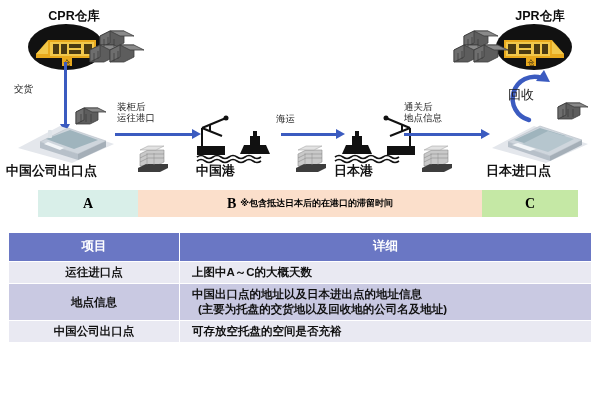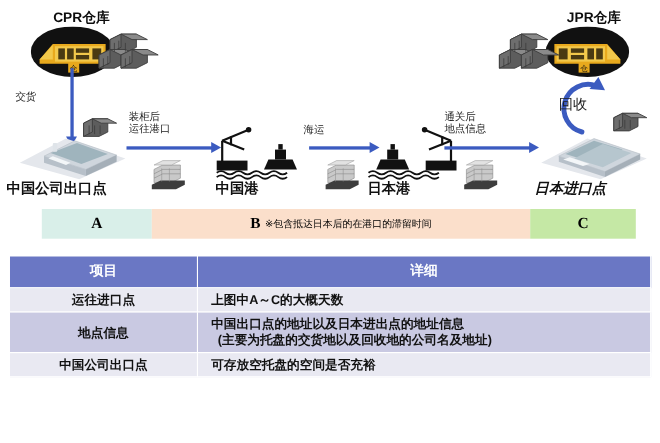--- a/index.html
+++ b/index.html
@@ -42,21 +42,21 @@
   .v-arrow:after{
     content:"";position:absolute;bottom:-8px;left:-4px;
     width:0;height:0;border-left:5.5px solid transparent;
     border-right:5.5px solid transparent;border-top:9px solid #3b5bc0;
   }
 
   
   .abc-bar{position:absolute;left:38px;top:190px;height:27px;width:540px;display:flex;}
   .abc-seg{display:flex;align-items:center;justify-content:center;font-weight:bold;color:#000;}
   .abc-letter{font-size:14px;font-weight:bold;font-family:"Liberation Serif",serif;}
-  .abc-note{font-size:9px;font-weight:normal;margin-left:4px;}
+  .abc-note{font-size:9px;font-weight:bold;margin-left:4px;}
 
   
   .tbl{position:absolute;left:8px;top:232px;width:584px;border-collapse:collapse;table-layout:fixed;}
   .tbl th{
     background:#6a77c4;color:#ffffff;font-size:12.5px;font-weight:bold;
     text-align:center;padding:5px 0 6px 0;border:1px solid #ffffff;
   }
   .tbl td{
     font-size:11.5px;font-weight:bold;color:#111;
     border-top:1px solid #ffffff;border-bottom:1px solid #ffffff;
@@ -313,21 +313,21 @@
       <svg width="104" height="46" viewBox="0 0 104 46">
         <path d="M4 30 L46 8 L100 26 L58 45 Z" fill="#e4e7ec"></path>
         <path d="M20 24 L52 8 L94 22 L62 38 Z" fill="#cfd6dd" stroke="#b8c0c8" stroke-width="0.6"></path>
         <path d="M20 24 L20 29 L62 43 L62 38 Z" fill="#b7c0c9"></path>
         <path d="M62 38 L94 22 L94 27 L62 43 Z" fill="#a5afb8"></path>
         <path d="M26 22 L52 10 L78 18 L52 30 Z" fill="#9fb4bd"></path>
         <path d="M34 26 L60 13 L86 21 L60 34 Z" fill="#b6c6ce"></path>
         <path d="M24 27 L30 25 L48 31 L42 33 Z" fill="#f3f6f8"></path>
       </svg>
     </div>
-    <div class="abs node-label" style="left:486px;top:162px;width:108px;font-size:13px;font-style:italic;">日本进口点</div>
+    <div class="abs node-label" style="left:486px;top:162px;width:108px;font-size:13px;">日本进口点</div>
 
   </div>
 
   <div class="abc-bar">
     <div class="abc-seg" style="width:100px;background:#d9efe9;">
       <span class="abc-letter">A</span>
     </div>
     <div class="abc-seg" style="width:344px;background:#fbdfcb;">
       <span class="abc-letter">B</span>
       <span class="abc-note">※包含抵达日本后的在港口的滞留时间</span>

